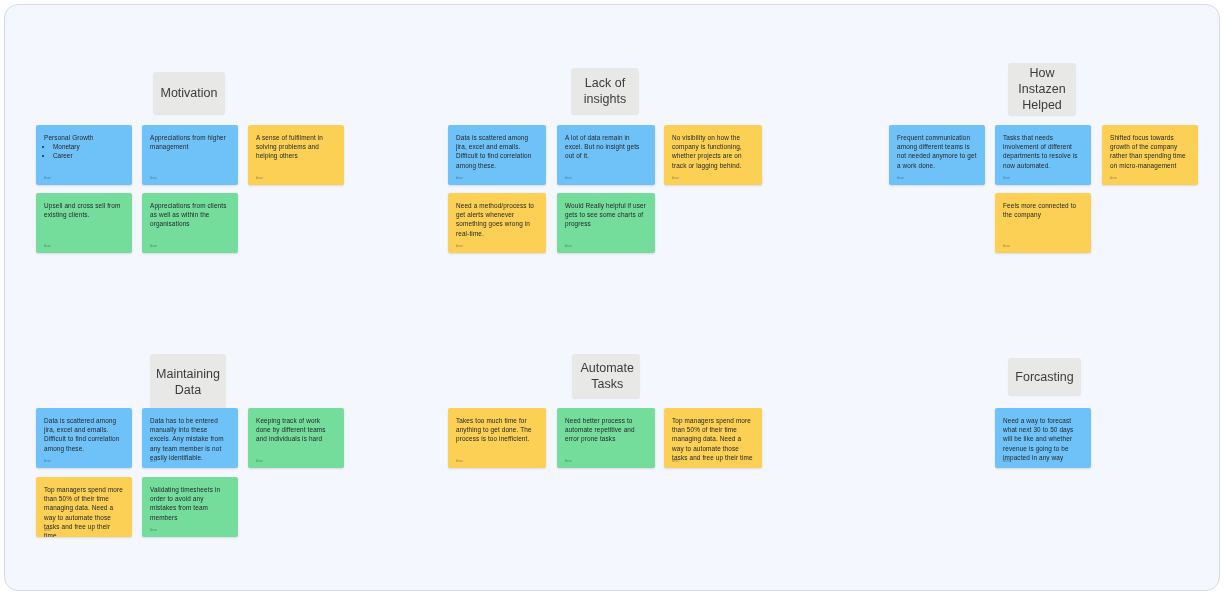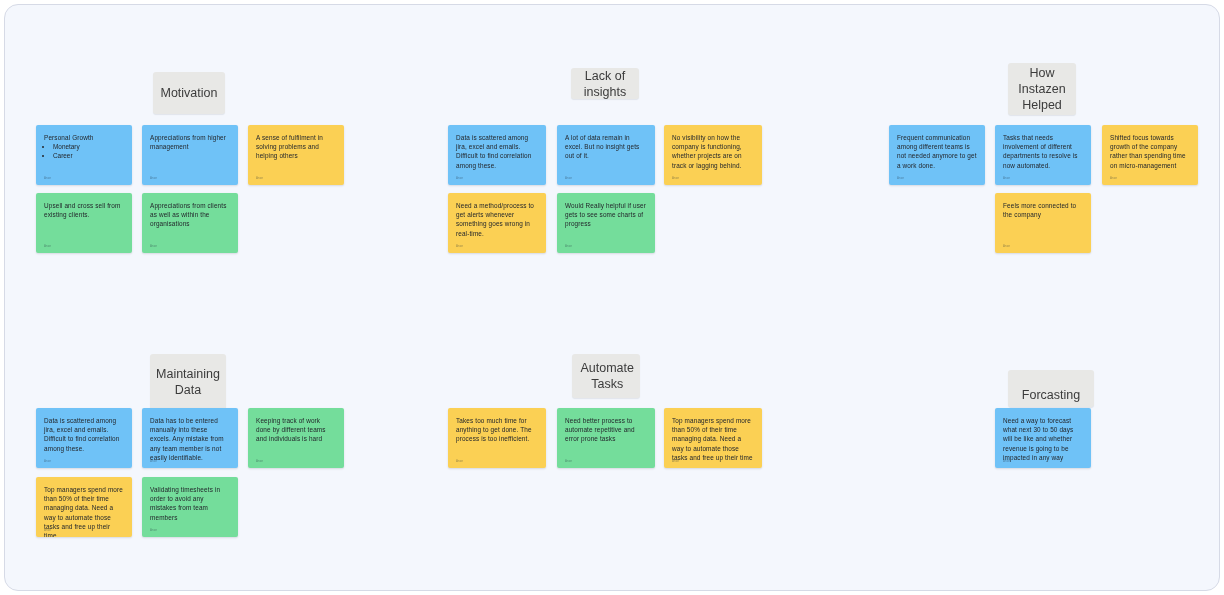--- a/index.html
+++ b/index.html
@@ -85,30 +85,30 @@
   .c-blue   { background: #6fc2f7; }
   .c-green  { background: #74dd9b; }
   .c-yellow { background: #fbd054; }
 </style>
 </head>
 <body>
 
 <div id="board-frame">
   <div id="canvas">
       <div class="group-header" style="left: 148px; top: 67px; width: 72px; height: 42px;"><span>Motivation</span></div>
-      <div class="group-header" style="left: 566px; top: 63px; width: 68px; height: 31px;"><span>Lack of
+      <div class="group-header" style="left: 566px; top: 63px; width: 68px; height: 46px;"><span>Lack of
 insights</span></div>
       <div class="group-header" style="left: 1003px; top: 58px; width: 68px; height: 52px;"><span>How
 Instazen
 Helped</span></div>
       <div class="group-header" style="left: 145px; top: 349px; width: 76px; height: 56px;"><span>Maintaining
 Data</span></div>
       <div class="group-header" style="left: 567px; top: 349px; width: 68px; height: 44px; justify-content: flex-end;"><span>Automate
 Tasks</span></div>
-      <div class="group-header" style="left: 1003px; top: 365px; width: 86px; height: 37px; align-items: flex-end;"><span>Forcasting</span></div>
+      <div class="group-header" style="left: 1003px; top: 353px; width: 73px; height: 37px;"><span>Forcasting</span></div>
       <div class="note c-blue" style="left: 31px; top: 120px; width: 96px; height: 60px;">
         <div class="note-body">Personal Growth</div>
         <ul>
           <li>Monetary</li>
           <li>Career</li>
         </ul>
         <div class="note-author">Anon</div>
       </div>
       <div class="note c-blue" style="left: 137px; top: 120px; width: 96px; height: 60px;">
         <div class="note-body">Appreciations from higher management</div>

